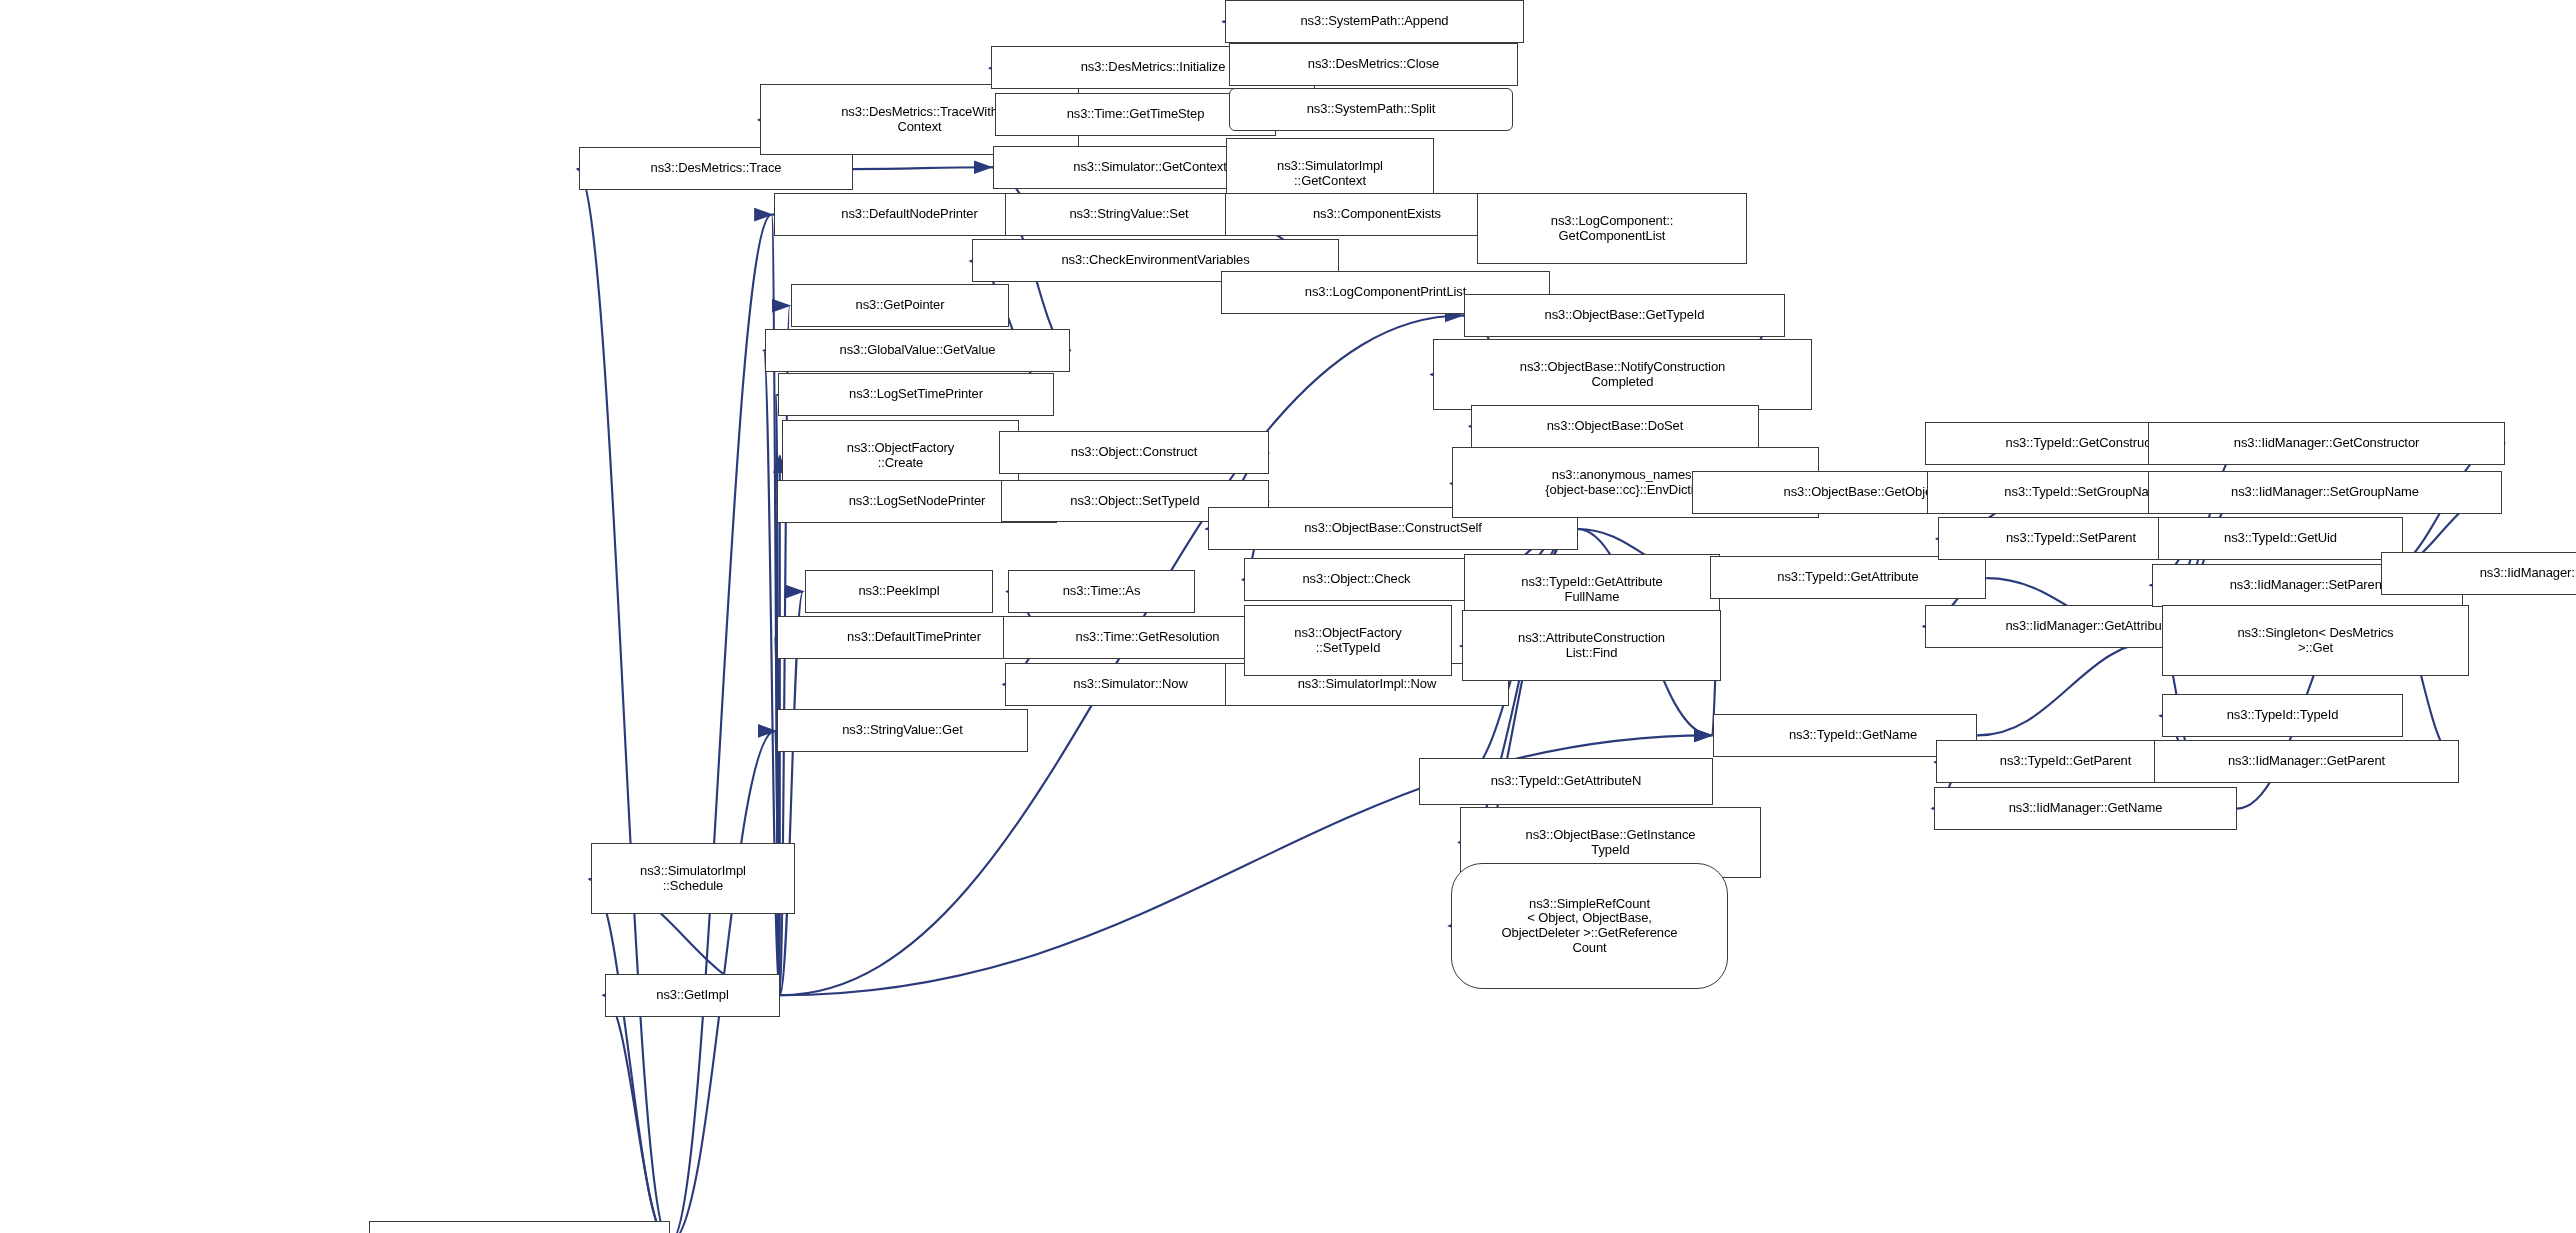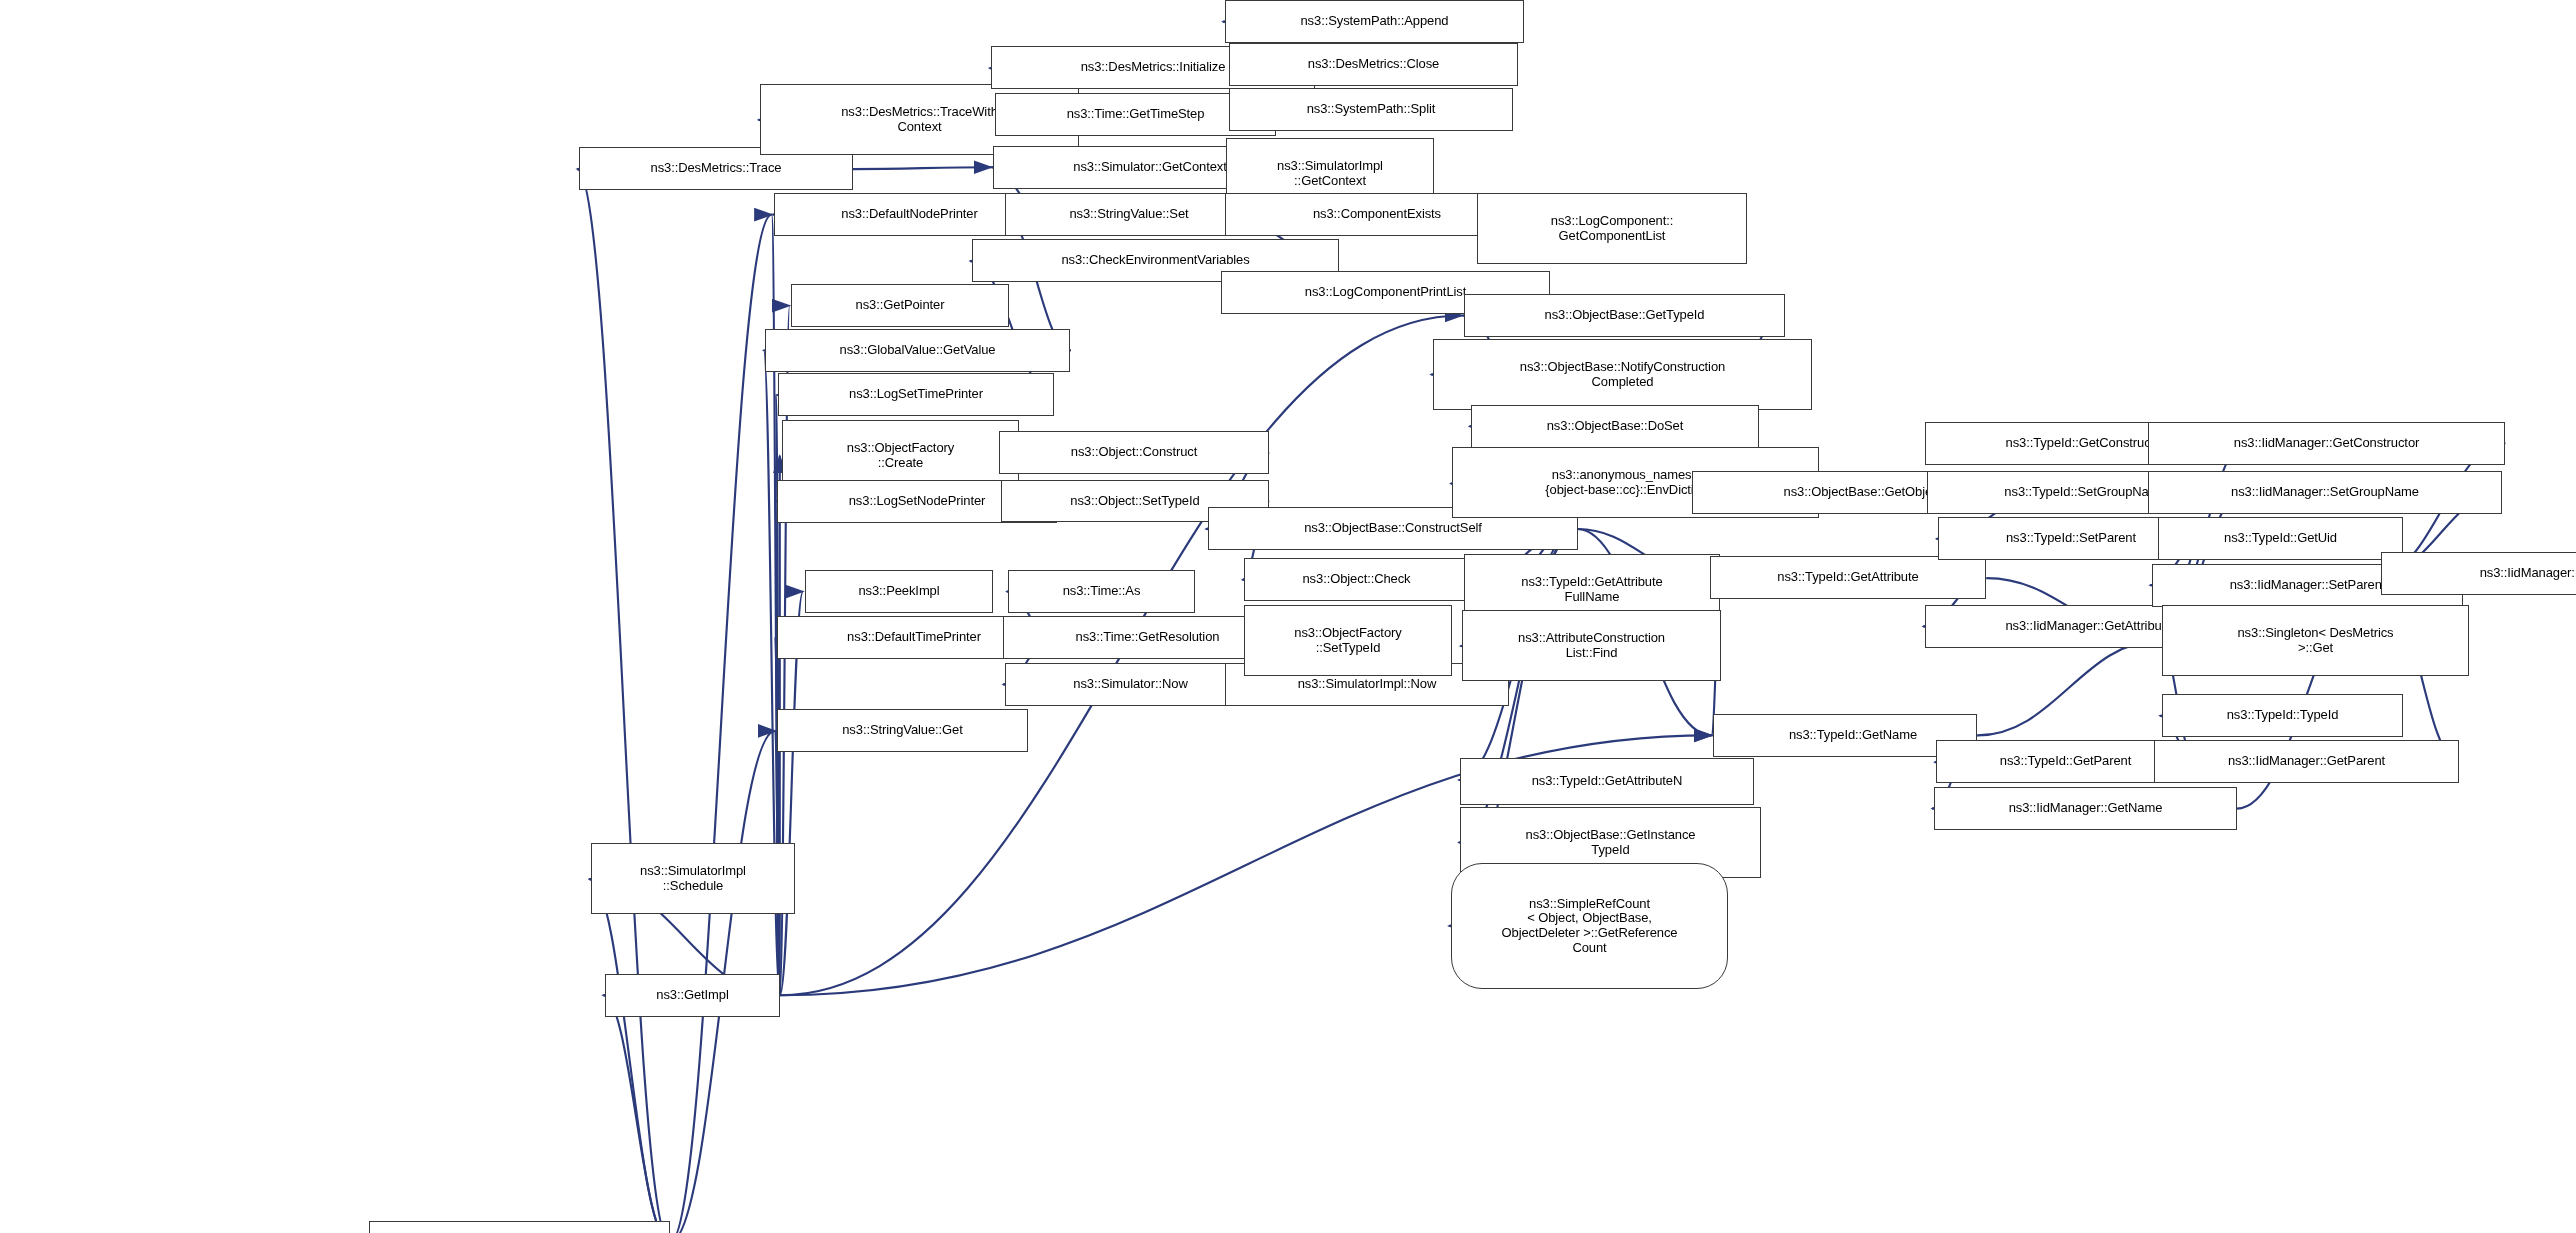--- a/index.html
+++ b/index.html
@@ -136,21 +136,21 @@
     <div class="node" style="left: 605px; top: 974px; width: 175px; height: 43px;"><span>ns3::GetImpl</span></div>
     <div class="node" style="left: 591px; top: 843px; width: 204px; height: 71px;"><span>ns3::SimulatorImpl
 ::Schedule</span></div>
     <div class="node" style="left: 579px; top: 147px; width: 274px; height: 43px;"><span>ns3::DesMetrics::Trace</span></div>
     <div class="node" style="left: 760px; top: 84px; width: 319px; height: 71px;"><span>ns3::DesMetrics::TraceWith
 Context</span></div>
     <div class="node" style="left: 991px; top: 46px; width: 324px; height: 43px;"><span>ns3::DesMetrics::Initialize</span></div>
     <div class="node" style="left: 995px; top: 93px; width: 281px; height: 43px;"><span>ns3::Time::GetTimeStep</span></div>
     <div class="node" style="left: 1225px; top: 0px; width: 299px; height: 43px;"><span>ns3::SystemPath::Append</span></div>
     <div class="node" style="left: 1229px; top: 43px; width: 289px; height: 43px;"><span>ns3::DesMetrics::Close</span></div>
-    <div class="node" style="left: 1229px; top: 88px; width: 284px; height: 43px;"><span>ns3::SystemPath::Split</span></div>
+    <div class="node" style="left: 1229px; top: 88px; width: 284px; height: 43px; border-radius: 6px;"><span>ns3::SystemPath::Split</span></div>
     <div class="node" style="left: 993px; top: 146px; width: 314px; height: 43px;"><span>ns3::Simulator::GetContext</span></div>
     <div class="node" style="left: 1226px; top: 138px; width: 208px; height: 71px;"><span>ns3::SimulatorImpl
 ::GetContext</span></div>
     <div class="node" style="left: 774px; top: 193px; width: 271px; height: 43px;"><span>ns3::DefaultNodePrinter</span></div>
     <div class="node" style="left: 1005px; top: 193px; width: 248px; height: 43px;"><span>ns3::StringValue::Set</span></div>
     <div class="node" style="left: 972px; top: 239px; width: 367px; height: 43px;"><span>ns3::CheckEnvironmentVariables</span></div>
     <div class="node" style="left: 1225px; top: 193px; width: 268px; height: 43px; padding-left: 36px;"><span>ns3::ComponentExists</span></div>
     <div class="node" style="left: 1221px; top: 239px; width: 329px; height: 43px; margin-top: 32px;"><span>ns3::LogComponentPrintList</span></div>
     <div class="node" style="left: 1477px; top: 193px; width: 270px; height: 71px;"><span>ns3::LogComponent::
 GetComponentList</span></div>
@@ -176,21 +176,21 @@
     <div class="node" style="left: 1471px; top: 405px; width: 288px; height: 43px;"><span>ns3::ObjectBase::DoSet</span></div>
     <div class="node" style="left: 1452px; top: 447px; width: 367px; height: 71px;"><span>ns3::anonymous_namespace
 {object-base::cc}::EnvDictionary</span></div>
     <div class="node" style="left: 1244px; top: 558px; width: 225px; height: 43px;"><span>ns3::Object::Check</span></div>
     <div class="node" style="left: 1244px; top: 605px; width: 208px; height: 71px;"><span>ns3::ObjectFactory
 ::SetTypeId</span></div>
     <div class="node" style="left: 1464px; top: 554px; width: 256px; height: 71px;"><span>ns3::TypeId::GetAttribute
 FullName</span></div>
     <div class="node" style="left: 1462px; top: 610px; width: 259px; height: 71px;"><span>ns3::AttributeConstruction
 List::Find</span></div>
-    <div class="node" style="left: 1460px; top: 758px; width: 294px; height: 47px;"><span>ns3::TypeId::GetAttributeN</span></div>
+    <div class="node" style="left: 1419px; top: 758px; width: 294px; height: 47px;"><span>ns3::TypeId::GetAttributeN</span></div>
     <div class="node" style="left: 1460px; top: 807px; width: 301px; height: 71px;"><span>ns3::ObjectBase::GetInstance
 TypeId</span></div>
     <div class="node" style="left: 1451px; top: 863px; width: 277px; height: 126px; border-radius: 31px;"><span>ns3::SimpleRefCount
 &lt; Object, ObjectBase,
 ObjectDeleter &gt;::GetReference
 Count</span></div>
     <div class="node" style="left: 1692px; top: 471px; width: 355px; height: 43px;"><span>ns3::ObjectBase::GetObjectIid</span></div>
     <div class="node" style="left: 1710px; top: 556px; width: 276px; height: 43px;"><span>ns3::TypeId::GetAttribute</span></div>
     <div class="node" style="left: 1713px; top: 714px; width: 264px; height: 43px; padding-left: 16px;"><span>ns3::TypeId::GetName</span></div>
     <div class="node" style="left: 1925px; top: 422px; width: 321px; height: 43px;"><span>ns3::TypeId::GetConstructor</span></div>

